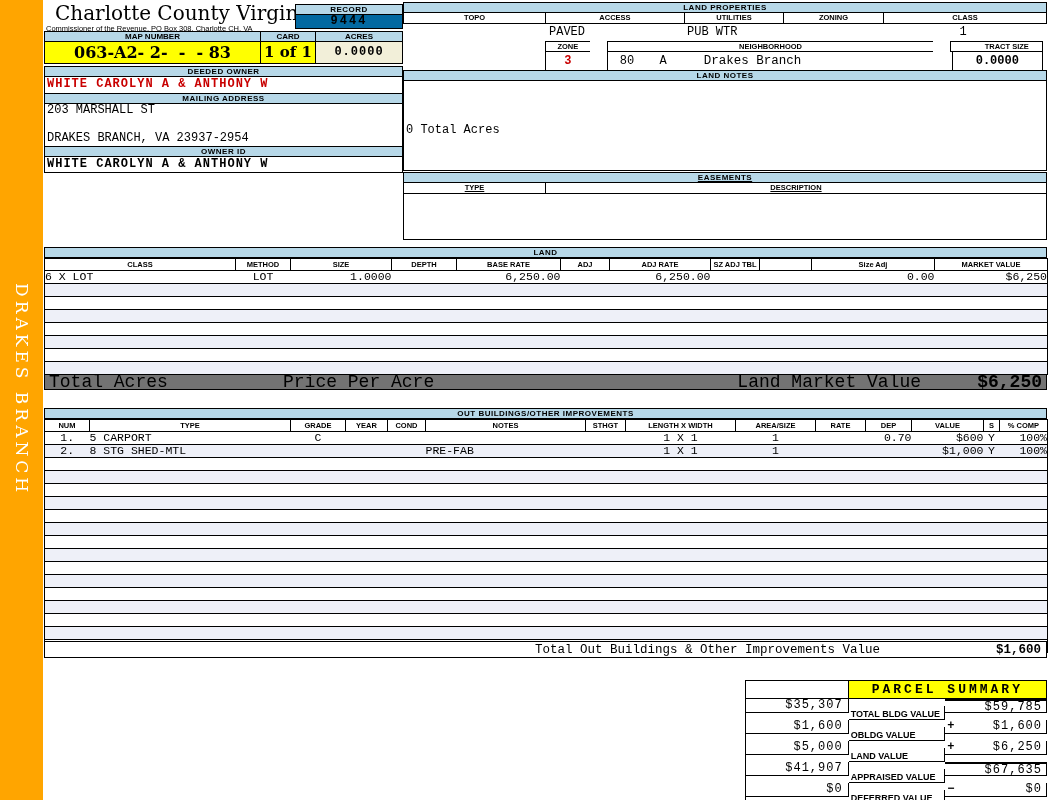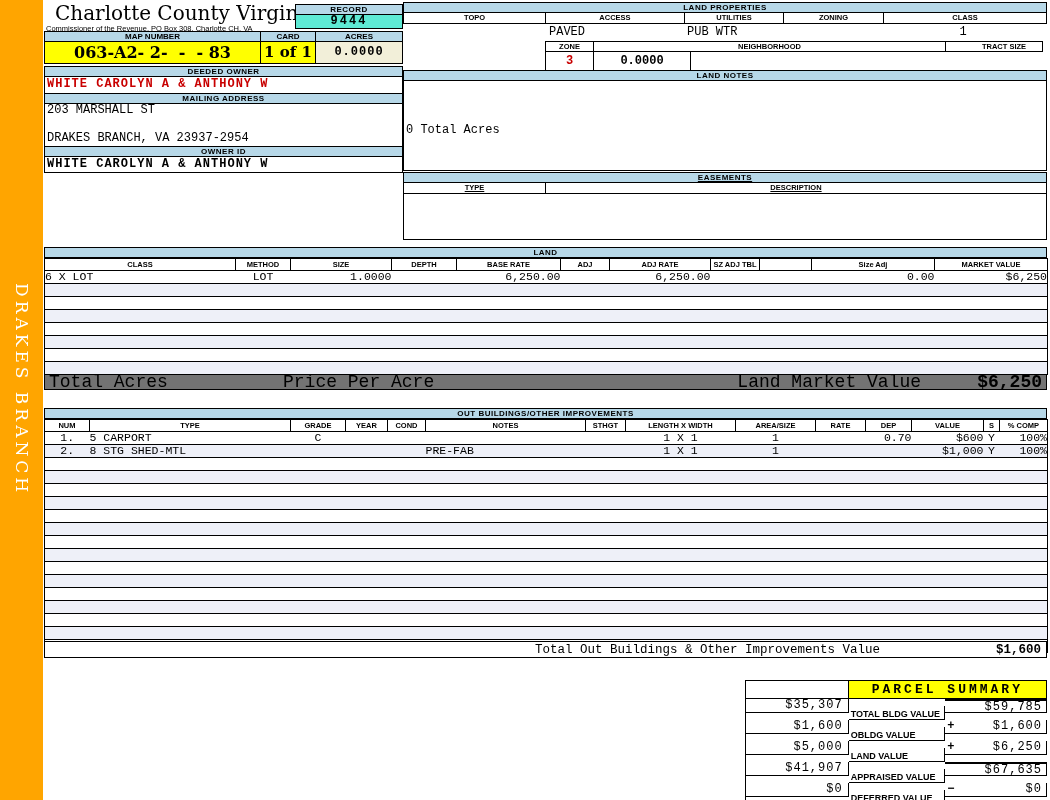--- a/index.html
+++ b/index.html
@@ -29,21 +29,21 @@
   }
 
   
   #title-box { position:absolute; left:44px; top:2px; width:250px; height:60px; }
   #county-title { font-family:"DejaVu Serif", serif; font-size:20px; line-height:22px; padding-left:11px; white-space:nowrap; }
   #commissioner-line { font:7.5px "Liberation Sans", sans-serif; padding-left:2px; white-space:nowrap; }
 
   
   #record-box { position:absolute; left:295px; top:4px; width:108px; }
   #record-label { height:11px; }
-  #record-value { background:#5eead4; border:1px solid #000; border-top:none; height:14px; line-height:13px; text-align:center; font-weight:bold; font-size:12px; letter-spacing:2px; }
+  #record-value { background:#0369a1; border:1px solid #000; border-top:none; height:14px; line-height:13px; text-align:center; font-weight:bold; font-size:12px; letter-spacing:2px; }
 
   
   #map-table { position:absolute; left:44px; top:31px; width:359px; }
   .mt-row { display:flex; }
   .mt-h { background:#B7D8E8; border:1px solid #000; border-right:none; font:bold 8px "Liberation Sans",sans-serif; text-align:center; height:11px; line-height:10px; }
   .mt-h:last-child { border-right:1px solid #000; }
   .mt-v { border:1px solid #000; border-top:none; border-right:none; height:22px; line-height:21px; text-align:center; }
   .mt-v:last-child { border-right:1px solid #000; }
   .w-map { width:216px; } .w-card { width:55px; } .w-acres { width:88px; }
   #map-number-value { background:#FFFF00; font-family:"DejaVu Serif", serif; font-size:16px; font-weight:bold; white-space:pre; }
@@ -62,21 +62,21 @@
   #land-props { position:absolute; left:403px; top:2px; width:644px; }
   .lp-hdr { display:flex; }
   .lp-hdr .hcell { border-top:none; border-right:none; }
   .lp-hdr .hcell:last-child { border-right:1px solid #000; }
   #lp-vals { position:relative; height:17px; font-size:12px; line-height:16px; }
   #lp-vals span { position:absolute; top:0; }
   #lp-access-val { left:146px; }
   #lp-utilities-val { left:284px; }
   #lp-class-val { left:480px; width:160px; text-align:center; }
   #lp-zone { margin-left:142px; width:498px; }
-  .z-row { display:flex; }
+  .z-row { display:flex;gap:17px; }
   .z-row .hcell { border-right:none; }
   .z-row .hcell:last-child { border-right:1px solid #000;padding-left:20px; }
   .z-val { border:1px solid #000; border-top:none; border-right:none; height:19px; line-height:18px; font-size:12px; }
   .z-val:last-child { border-right:1px solid #000; }
   .zw-zone { width:48px; } .zw-nb { width:352px; } .zw-ts { width:98px; }
   #zone-value { text-align:center; color:#C80000; font-weight:bold; }
   #tract-size-value { text-align:center; font-weight:bold; }
   #nb-code { margin-left:12px; } #nb-sub { margin-left:18px; } #nb-name { margin-left:30px; font-size:12.5px; }
 
   
@@ -187,20 +187,25 @@
       <span id="lp-class-val">1</span>
     </div>
     <div id="lp-zone">
       <div class="z-row">
         <div class="hcell zw-zone">ZONE</div>
         <div class="hcell zw-nb">NEIGHBORHOOD</div>
         <div class="hcell zw-ts">TRACT SIZE</div>
       </div>
       <div class="z-row">
         <div id="zone-value" class="z-val zw-zone">3</div>
+        <div class="z-val zw-nb">
+          <span id="nb-code">80</span>
+          <span id="nb-sub">A</span>
+          <span id="nb-name">Drakes Branch</span>
+        </div>
         <div id="tract-size-value" class="z-val zw-ts">0.0000</div>
       </div>
     </div>
   </div>
 
   <div id="land-notes">
     <div class="band">LAND NOTES</div>
     <div id="land-notes-body">
       <span>0 Total Acres</span>
     </div>

